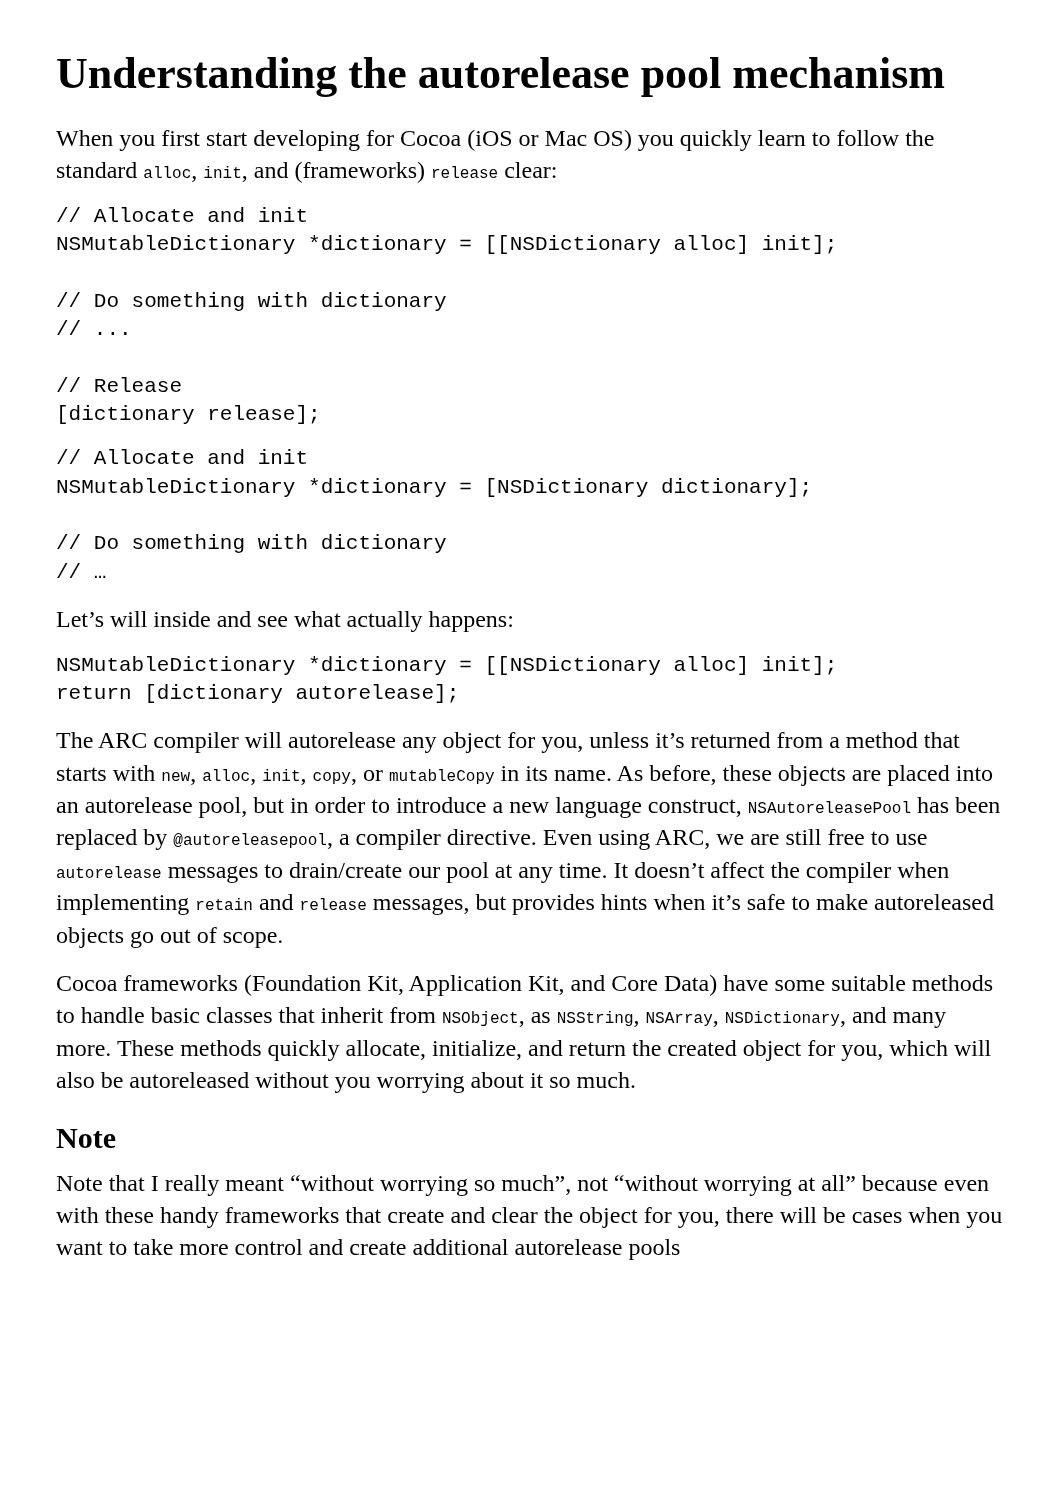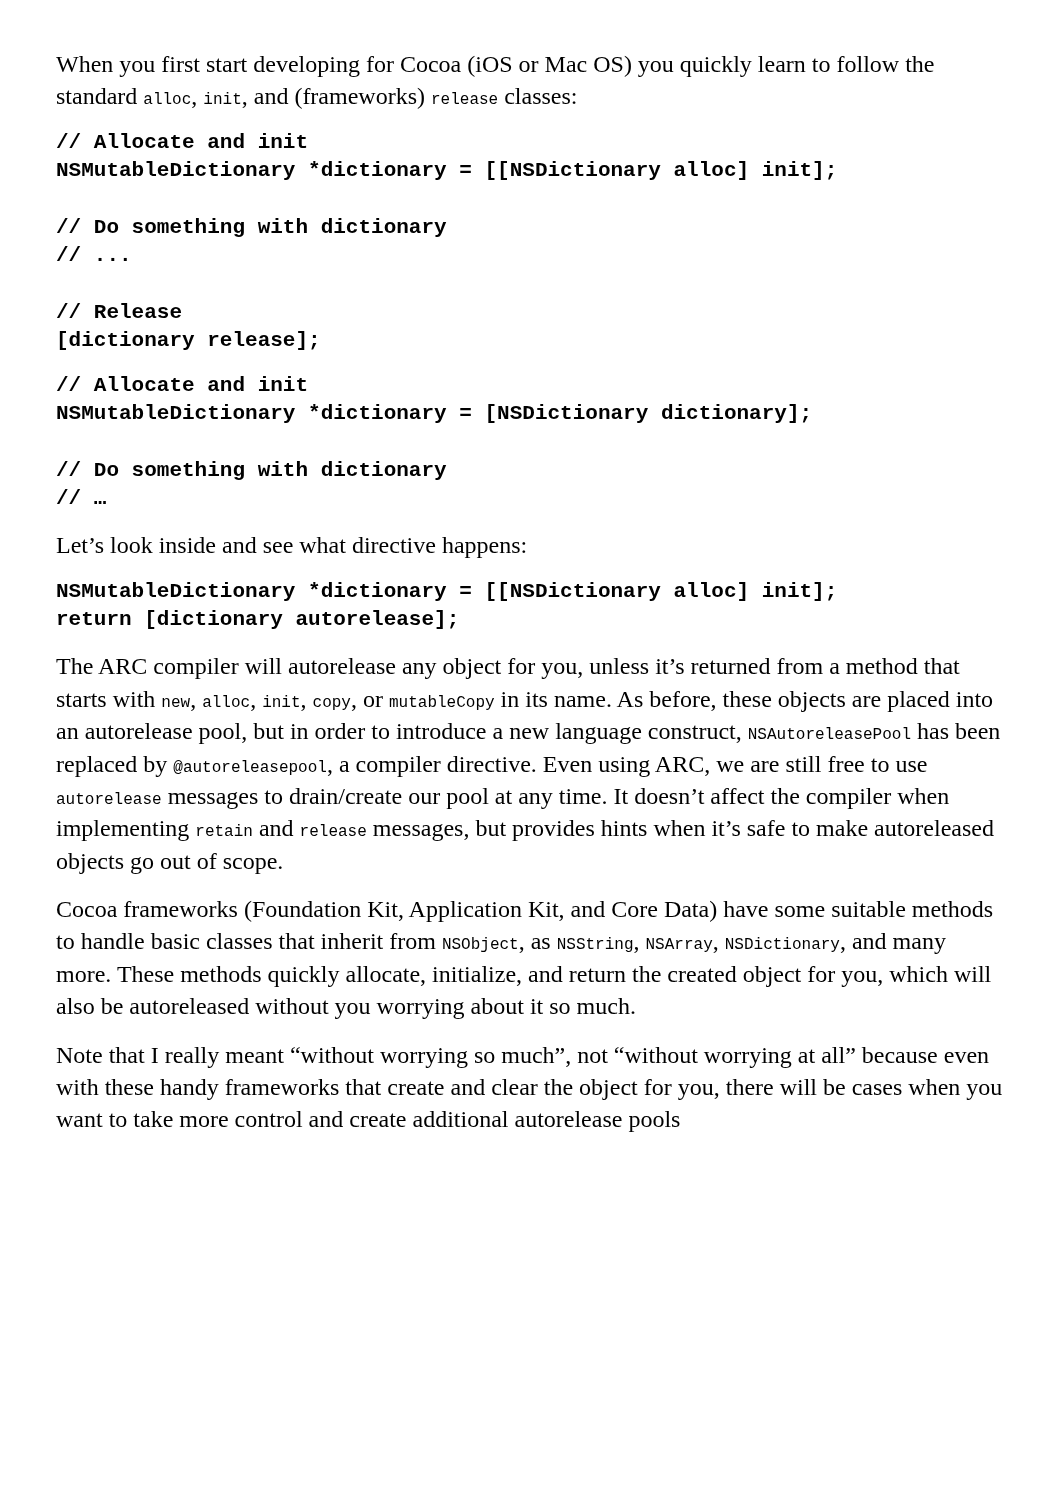--- a/index.html
+++ b/index.html
@@ -28,65 +28,66 @@
   code.inline {
     font-family: "Courier New", Courier, monospace;
     font-size: 16px;
   }
   pre.codeblock {
     font-family: "Courier New", Courier, monospace;
     font-size: 21px;
     line-height: 1.35;
     white-space: pre;
     margin: 10px 0 16px 0;
-    font-weight: bold;
   }
   h2.note-heading {
     font-size: 30px;
     font-weight: 700;
     margin: 24px 0 12px 0;
   }
   b { font-weight: 700; }
 </style>
 </head>
 <body>
 
 <div class="page">
 
+  <h1 class="title">Understanding the autorelease pool mechanism</h1>
 
   <p class="body">
-    <span>When you first start developing for Cocoa (iOS or Mac OS) you quickly learn to follow the standard </span><code class="inline">alloc</code><span>, </span><code class="inline">init</code><span>, and (frameworks) </span><code class="inline">release</code><span> classes:</span>
+    <span>When you first start developing for Cocoa (iOS or Mac OS) you quickly learn to follow the standard </span><code class="inline">alloc</code><span>, </span><code class="inline">init</code><span>, and (frameworks) </span><code class="inline">release</code><span> clear:</span>
   </p>
 
   <pre class="codeblock">// Allocate and init
 NSMutableDictionary *dictionary = [[NSDictionary alloc] init];
 
 // Do something with dictionary
 // ...
 
 // Release
 [dictionary release];</pre>
 
 
   <pre class="codeblock">// Allocate and init
 NSMutableDictionary *dictionary = [NSDictionary dictionary];
 
 // Do something with dictionary
 // …</pre>
 
-  <p class="body">Let’s look inside and see what directive happens:</p>
+  <p class="body">Let’s will inside and see what actually happens:</p>
 
   <pre class="codeblock">NSMutableDictionary *dictionary = [[NSDictionary alloc] init];
 return [dictionary autorelease];</pre>
 
 
   <p class="body">
     <span>The ARC compiler will autorelease any object for you, unless it’s returned from a method that starts with </span><code class="inline">new</code><span>, </span><code class="inline">alloc</code><span>, </span><code class="inline">init</code><span>, </span><code class="inline">copy</code><span>, or </span><code class="inline">mutableCopy</code><span> in its name. As before, these objects are placed into an autorelease pool, but in order to introduce a new language construct, </span><code class="inline">NSAutoreleasePool</code><span> has been replaced by </span><code class="inline">@autoreleasepool</code><span>, a compiler directive. Even using ARC, we are still free to use </span><code class="inline">autorelease</code><span> messages to drain/create our pool at any time. It doesn’t affect the compiler when implementing </span><code class="inline">retain</code><span> and </span><code class="inline">release</code><span> messages, but provides hints when it’s safe to make autoreleased objects go out of scope.</span>
   </p>
 
   <p class="body">
     <span>Cocoa frameworks (Foundation Kit, Application Kit, and Core Data) have some suitable methods to handle basic classes that inherit from </span><code class="inline">NSObject</code><span>, as </span><code class="inline">NSString</code><span>, </span><code class="inline">NSArray</code><span>, </span><code class="inline">NSDictionary</code><span>, and many more. These methods quickly allocate, initialize, and return the created object for you, which will also be autoreleased without you worrying about it so much.</span>
   </p>
 
+  <h2 class="note-heading">Note</h2>
 
   <p class="body">Note that I really meant “without worrying so much”, not “without worrying at all” because even with these handy frameworks that create and clear the object for you, there will be cases when you want to take more control and create additional autorelease pools</p>
 
 </div>
 
 </body></html>

